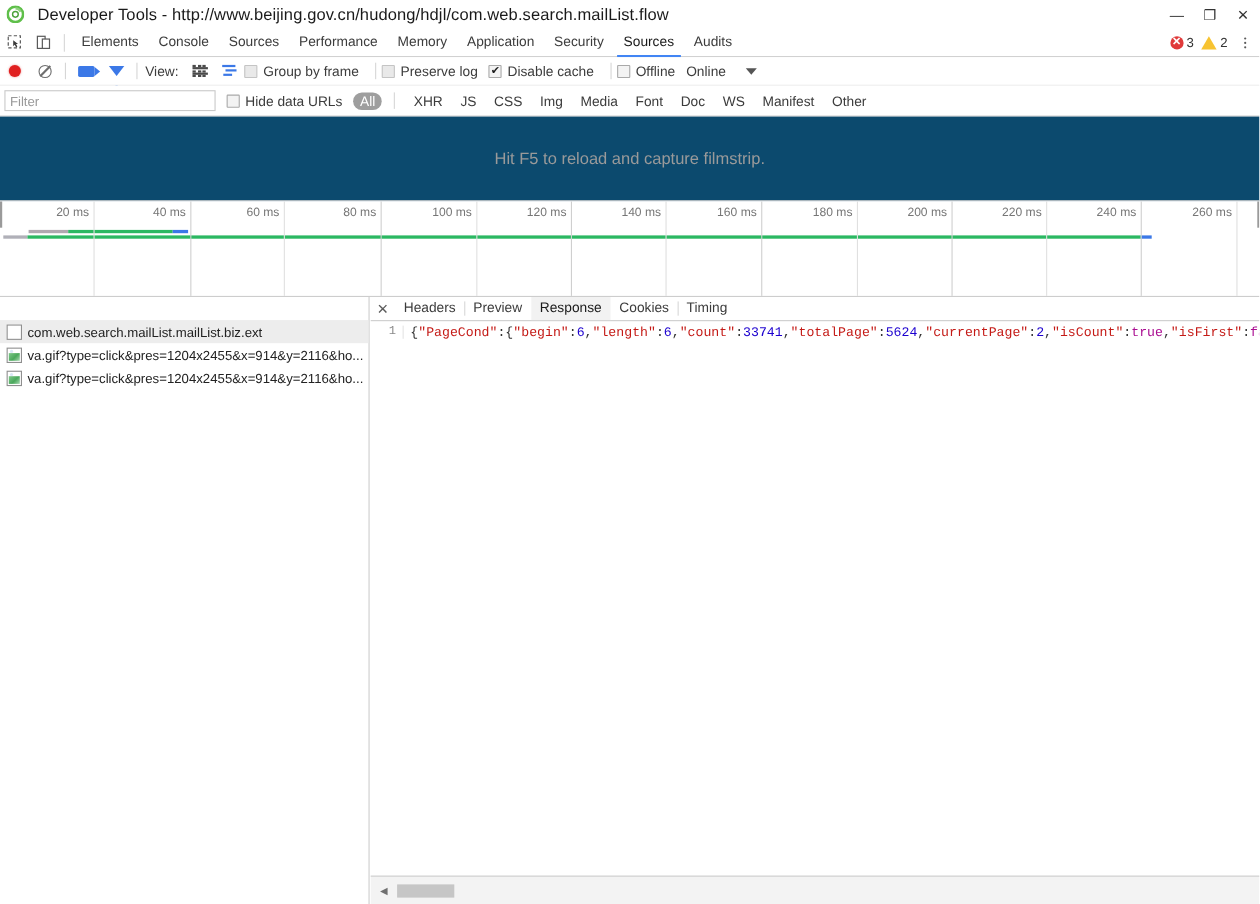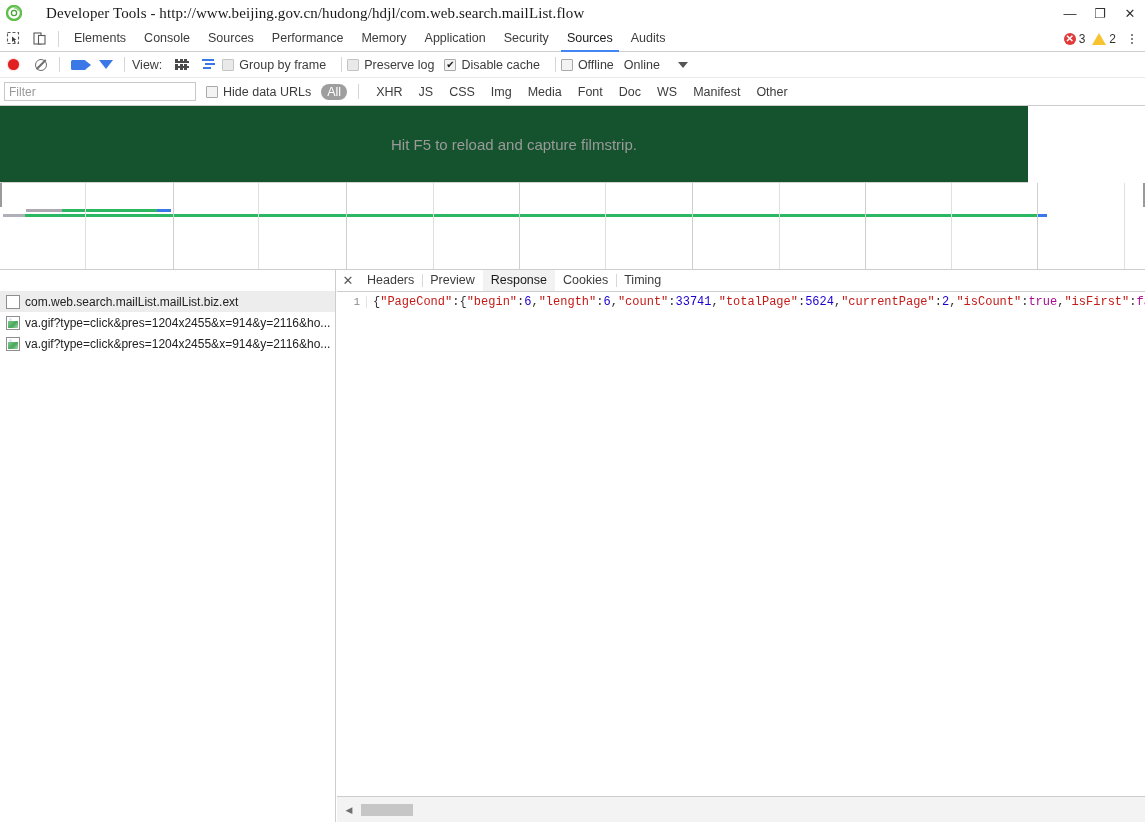--- a/index.html
+++ b/index.html
@@ -14,22 +14,22 @@
 
   
   .titlebar {
     position: absolute; top: 0; left: 0; width: 1145px; height: 26px;
     background: #fff; display: flex; align-items: center;
   }
   .title-icon {
     margin-left: 6px; width: 16px; height: 16px; position: relative; flex: none;
   }
   .title-text {
-    margin-left: 24px; font-size: 15px; color: #1a1a1a;
-    white-space: nowrap; letter-spacing: 0.1px; font-family: Liberation Serif, serif;
+    margin-left: 12px; font-size: 15px; color: #1a1a1a;
+    white-space: nowrap; letter-spacing: 0.1px;
   }
   .winbtns { margin-left: auto; display: flex; height: 26px; }
   .winbtn {
     width: 30px; height: 26px; display: flex; align-items: center; justify-content: center;
     color: #333; font-size: 13px;
   }
 
   
   .tabstrip {
     position: absolute; top: 26px; left: 0; width: 1145px; height: 26px;
@@ -126,22 +126,22 @@
   .filter-input::placeholder { color: #999; }
   .pill {
     padding: 1px 6px; border-radius: 9px; font-size: 12.5px; color: #3c3c3c; white-space: nowrap;
   }
   .pill.sel { background: #9e9e9e; color: #fff; }
   .types { display: flex; align-items: center; gap: 4px; }
   .vsep { width: 1px; height: 15px; background: #d6d6d6; margin: 0 7px; flex: none; }
 
   
   .filmstrip {
-    position: absolute; top: 106px; left: 0; width: 1028px; height: 77px;
-    background: #14532d; display: flex; align-items: center; justify-content: center;
+    position: absolute; top: 106px; left: 0; width: 1145px; height: 77px;
+    background: #0c4a6e; display: flex; align-items: center; justify-content: center;
     border-bottom: 1px solid #d2d2d2;
   }
   .filmstrip-text { font-size: 15px; color: #9a9a9a; }
 
   
   .overview {
     position: absolute; top: 183px; left: 0; width: 1145px; height: 87px;
     background: #fff; border-bottom: 1px solid #cdcdcd; overflow: hidden;
   }
   .ov-ruler { position: absolute; top: 0; left: 0; width: 1145px; height: 24px; }
@@ -382,20 +382,35 @@
     </div>
   </div>
 
   <div class="filmstrip">
     <span class="filmstrip-text">Hit F5 to reload and capture filmstrip.</span>
   </div>
 
   <div class="overview">
     <div class="edge-left"></div>
     <div class="edge-right"></div>
+    <div class="ov-ruler" id="ov-ruler">
+        <div class="ov-tick" style="left: 85px;">20 ms</div>
+        <div class="ov-tick" style="left: 173px;">40 ms</div>
+        <div class="ov-tick" style="left: 258px;">60 ms</div>
+        <div class="ov-tick" style="left: 346px;">80 ms</div>
+        <div class="ov-tick" style="left: 433px;">100 ms</div>
+        <div class="ov-tick" style="left: 519px;">120 ms</div>
+        <div class="ov-tick" style="left: 605px;">140 ms</div>
+        <div class="ov-tick" style="left: 692px;">160 ms</div>
+        <div class="ov-tick" style="left: 779px;">180 ms</div>
+        <div class="ov-tick" style="left: 865px;">200 ms</div>
+        <div class="ov-tick" style="left: 951px;">220 ms</div>
+        <div class="ov-tick" style="left: 1037px;">240 ms</div>
+        <div class="ov-tick" style="left: 1124px;">260 ms</div>
+      </div>
     <div class="ov-bars" id="ov-bars">
         <div class="bar" style="left: 26px; width: 36px; top: 2px; background: rgb(176, 168, 176);"></div>
         <div class="bar" style="left: 62px; width: 95px; top: 2px; background: rgb(44, 184, 98);"></div>
         <div class="bar" style="left: 157px; width: 14px; top: 2px; background: rgb(59, 120, 231);"></div>
         <div class="bar" style="left: 3px; width: 22px; top: 7px; background: rgb(176, 176, 184);"></div>
         <div class="bar" style="left: 25px; width: 1012px; top: 7px; background: rgb(44, 184, 98);"></div>
         <div class="bar" style="left: 1037px; width: 10px; top: 7px; background: rgb(59, 120, 231);"></div>
       </div>
   <div class="ov-grid" style="left: 85px;"></div>
       <div class="ov-grid solid" style="left: 173px;"></div>

